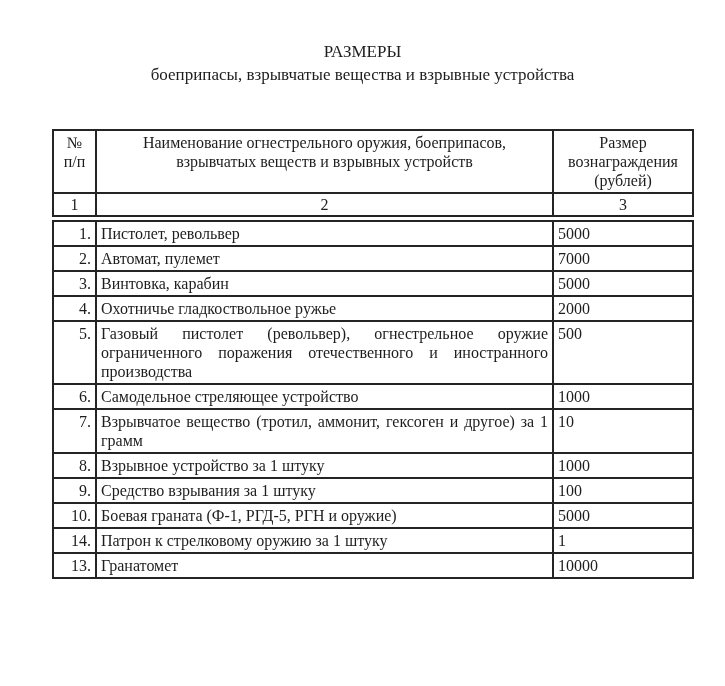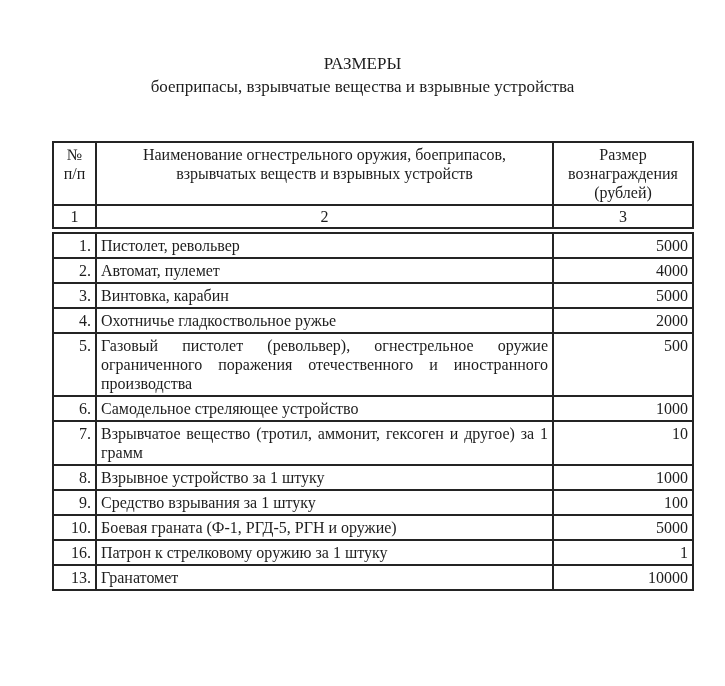--- a/index.html
+++ b/index.html
@@ -8,25 +8,24 @@
     background: #ffffff;
   }
   body {
     width: 725px;
     height: 686px;
     font-family: "Liberation Serif", "DejaVu Serif", serif;
     color: #1d1d1d;
     overflow: hidden;
   }
   .title-block {
-    padding-top: 18px;
+    padding-top: 40px;
     text-align: center;
     font-size: 17px;
     line-height: 23px;
-    margin-top: 34px;
   }
   .tbl {
     border-collapse: collapse;
     table-layout: fixed;
     width: 640px;
     margin-left: 52px;
   }
   .tbl td, .tbl th {
     border: 2px solid #242424;
     font-weight: normal;
@@ -37,21 +36,21 @@
     overflow: hidden;
   }
   .head-tbl { margin-top: 43px; margin-bottom: 3px; }
   .hc {
     text-align: center;
     white-space: pre-line;
   }
   .idx td { text-align: center; padding: 1px 4px; }
   .c1 { text-align: right; padding-right: 6px; }
   .c2 { text-align: justify; padding-left: 5px; padding-right: 5px; border-radius: 7px; }
-  .c3 { text-align: right; }
+  .c3 { text-align: left; }
 </style>
 </head>
 <body>
 
 <div class="title-block">
   <div>РАЗМЕРЫ</div>
   <div>боеприпасы, взрывчатые вещества и взрывные устройства</div>
 </div>
 
 <table class="tbl head-tbl">
@@ -86,21 +85,21 @@
     </colgroup>
   <tbody>
       <tr>
     <td class="c1">1.</td>
     <td class="c2">Пистолет, револьвер</td>
     <td class="c3">5000</td>
   </tr>
   <tr>
     <td class="c1">2.</td>
     <td class="c2">Автомат, пулемет</td>
-    <td class="c3">4000</td>
+    <td class="c3">7000</td>
   </tr>
   <tr>
     <td class="c1">3.</td>
     <td class="c2">Винтовка, карабин</td>
     <td class="c3">5000</td>
   </tr>
   <tr>
     <td class="c1">4.</td>
     <td class="c2">Охотничье гладкоствольное ружье</td>
     <td class="c3">2000</td>
@@ -129,21 +128,21 @@
     <td class="c1">9.</td>
     <td class="c2">Средство взрывания за 1 штуку</td>
     <td class="c3">100</td>
   </tr>
   <tr>
     <td class="c1">10.</td>
     <td class="c2">Боевая граната (Ф-1, РГД-5, РГН и оружие)</td>
     <td class="c3">5000</td>
   </tr>
   <tr>
-    <td class="c1">16.</td>
+    <td class="c1">14.</td>
     <td class="c2">Патрон к стрелковому оружию за 1 штуку</td>
     <td class="c3">1</td>
   </tr>
   <tr>
     <td class="c1">13.</td>
     <td class="c2">Гранатомет</td>
     <td class="c3">10000</td>
   </tr>
 </tbody>
   </table>

